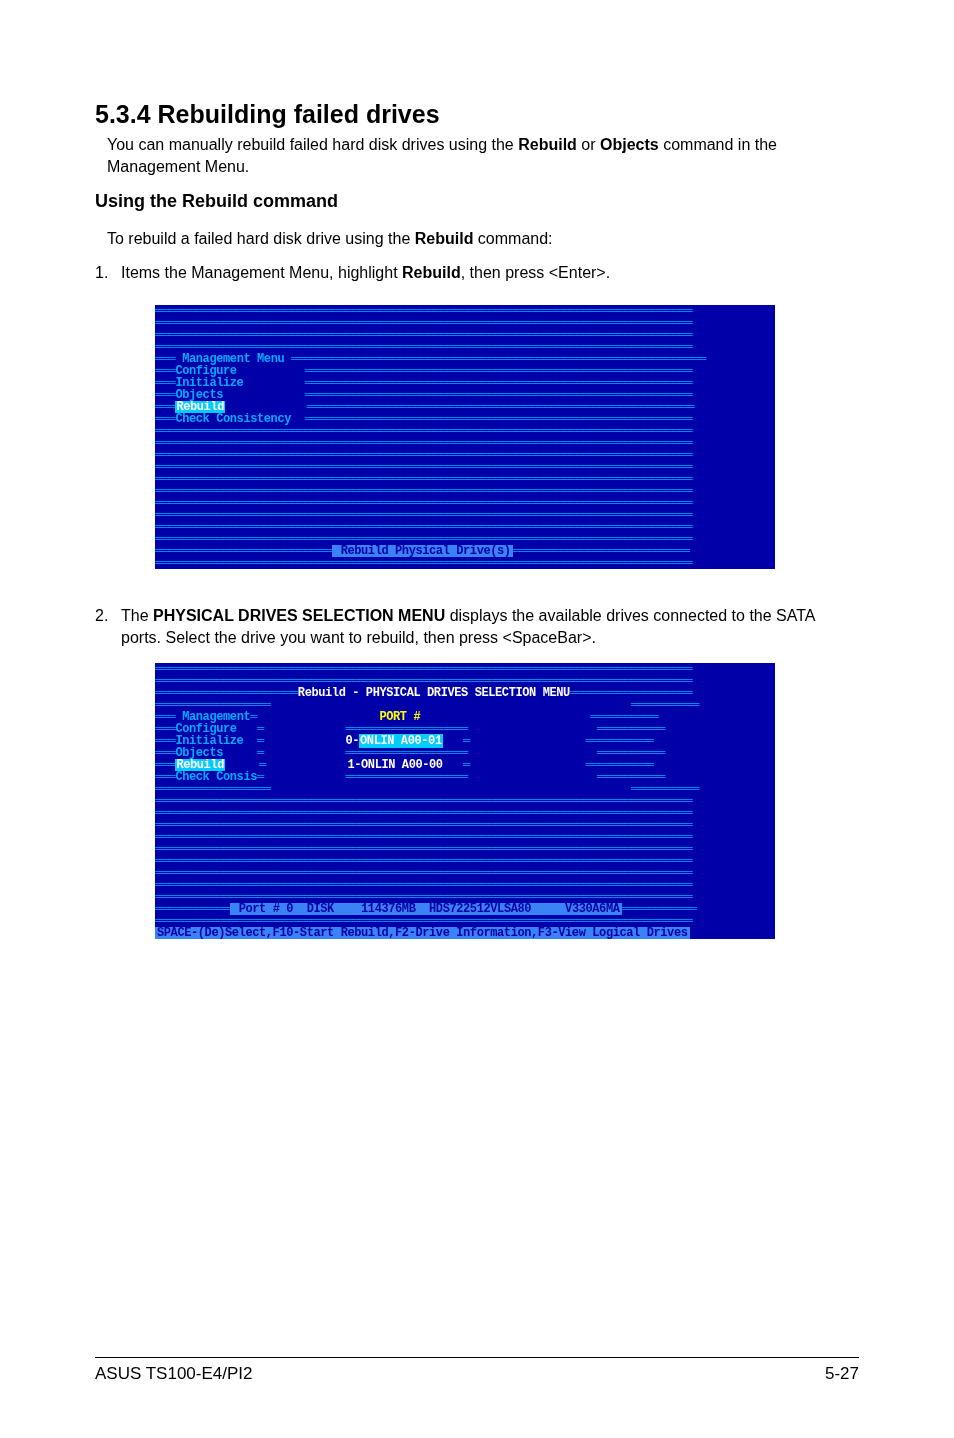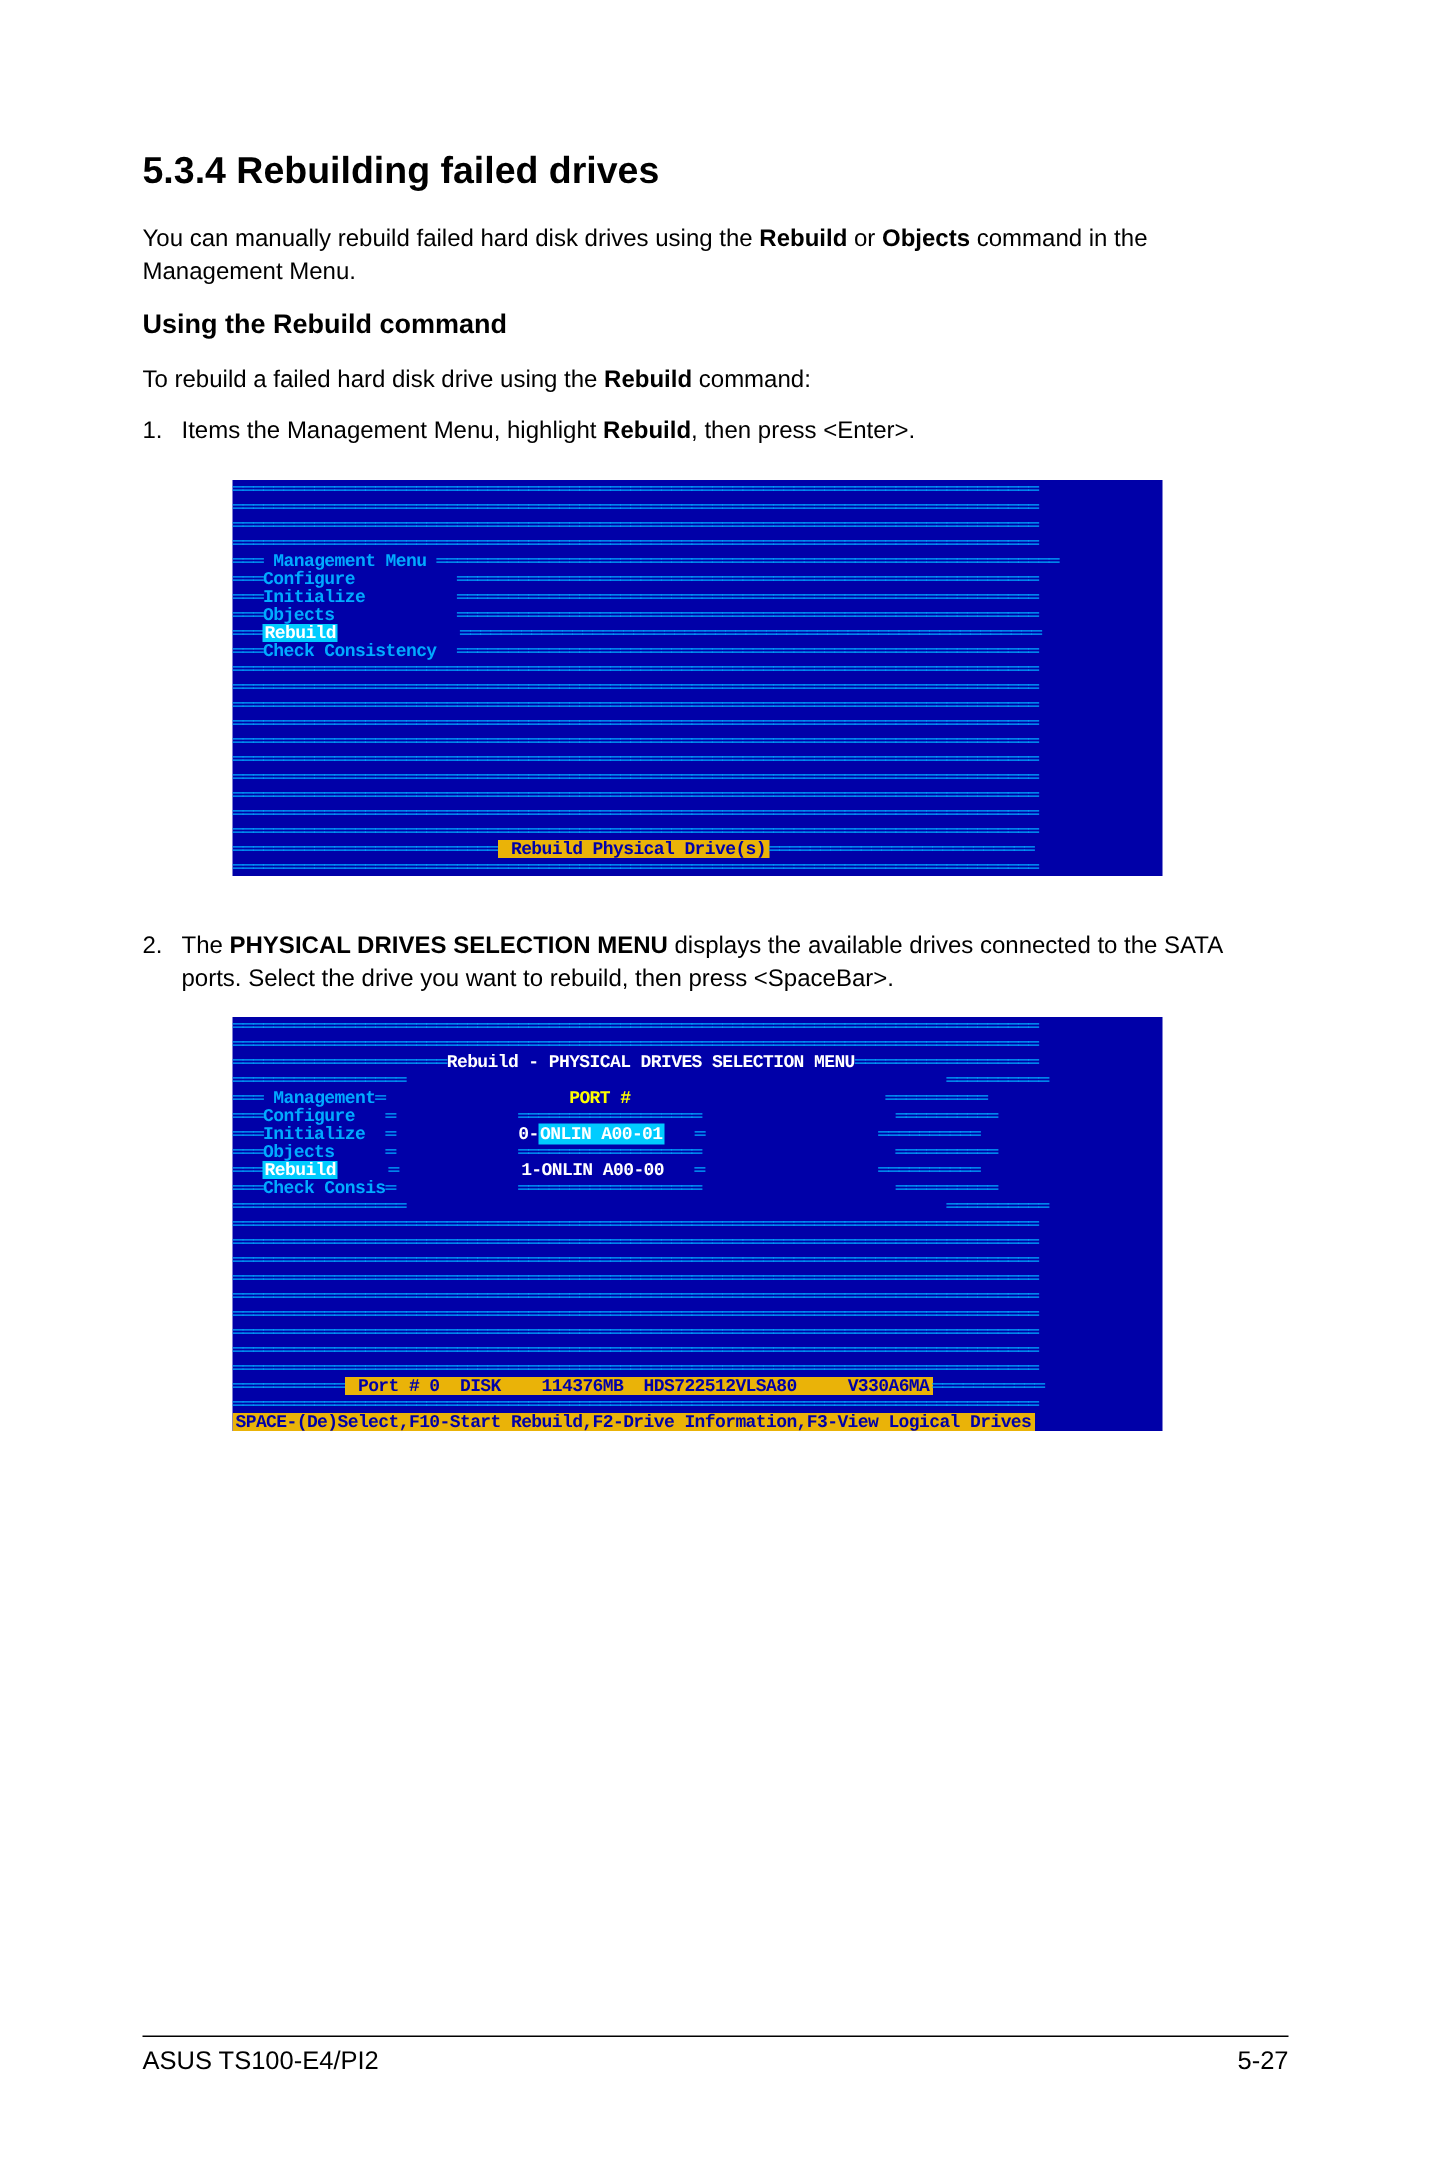--- a/index.html
+++ b/index.html
@@ -13,26 +13,27 @@
       width: 954px;
       margin: 0 auto;
       padding: 100px 95px 60px 95px;
       color: #000;
       position: relative;
       min-height: 1438px;
     }
     .section-title {
       font-size: 25px;
       font-weight: bold;
-      margin-bottom: 20px;
+      margin-bottom: 5px;
     }
     .body-text {
       font-size: 16px;
       line-height: 1.4;
       margin-bottom: 12px;
+      margin-left: 12px;
     }
     .subheading {
       font-size: 18px;
       font-weight: bold;
       margin-top: 8px;
       margin-bottom: 16px;
     }
     .step-text {
       font-size: 16px;
       line-height: 1.4;
@@ -72,21 +73,21 @@
       height: 12px;
       display: flex;
       align-items: center;
     }
     .highlight-rebuild {
       background: #00ccff;
       color: #fff;
       padding: 0 1px;
     }
     .gray-bar {
-      background: #eab308;
+      background: #3b82f6;
       color: #0000a8;
       padding: 0 2px;
     }
     .white-text {
       color: #fff;
     }
     .yellow-text {
       color: #ffff00;
       text-align: right;
     }

